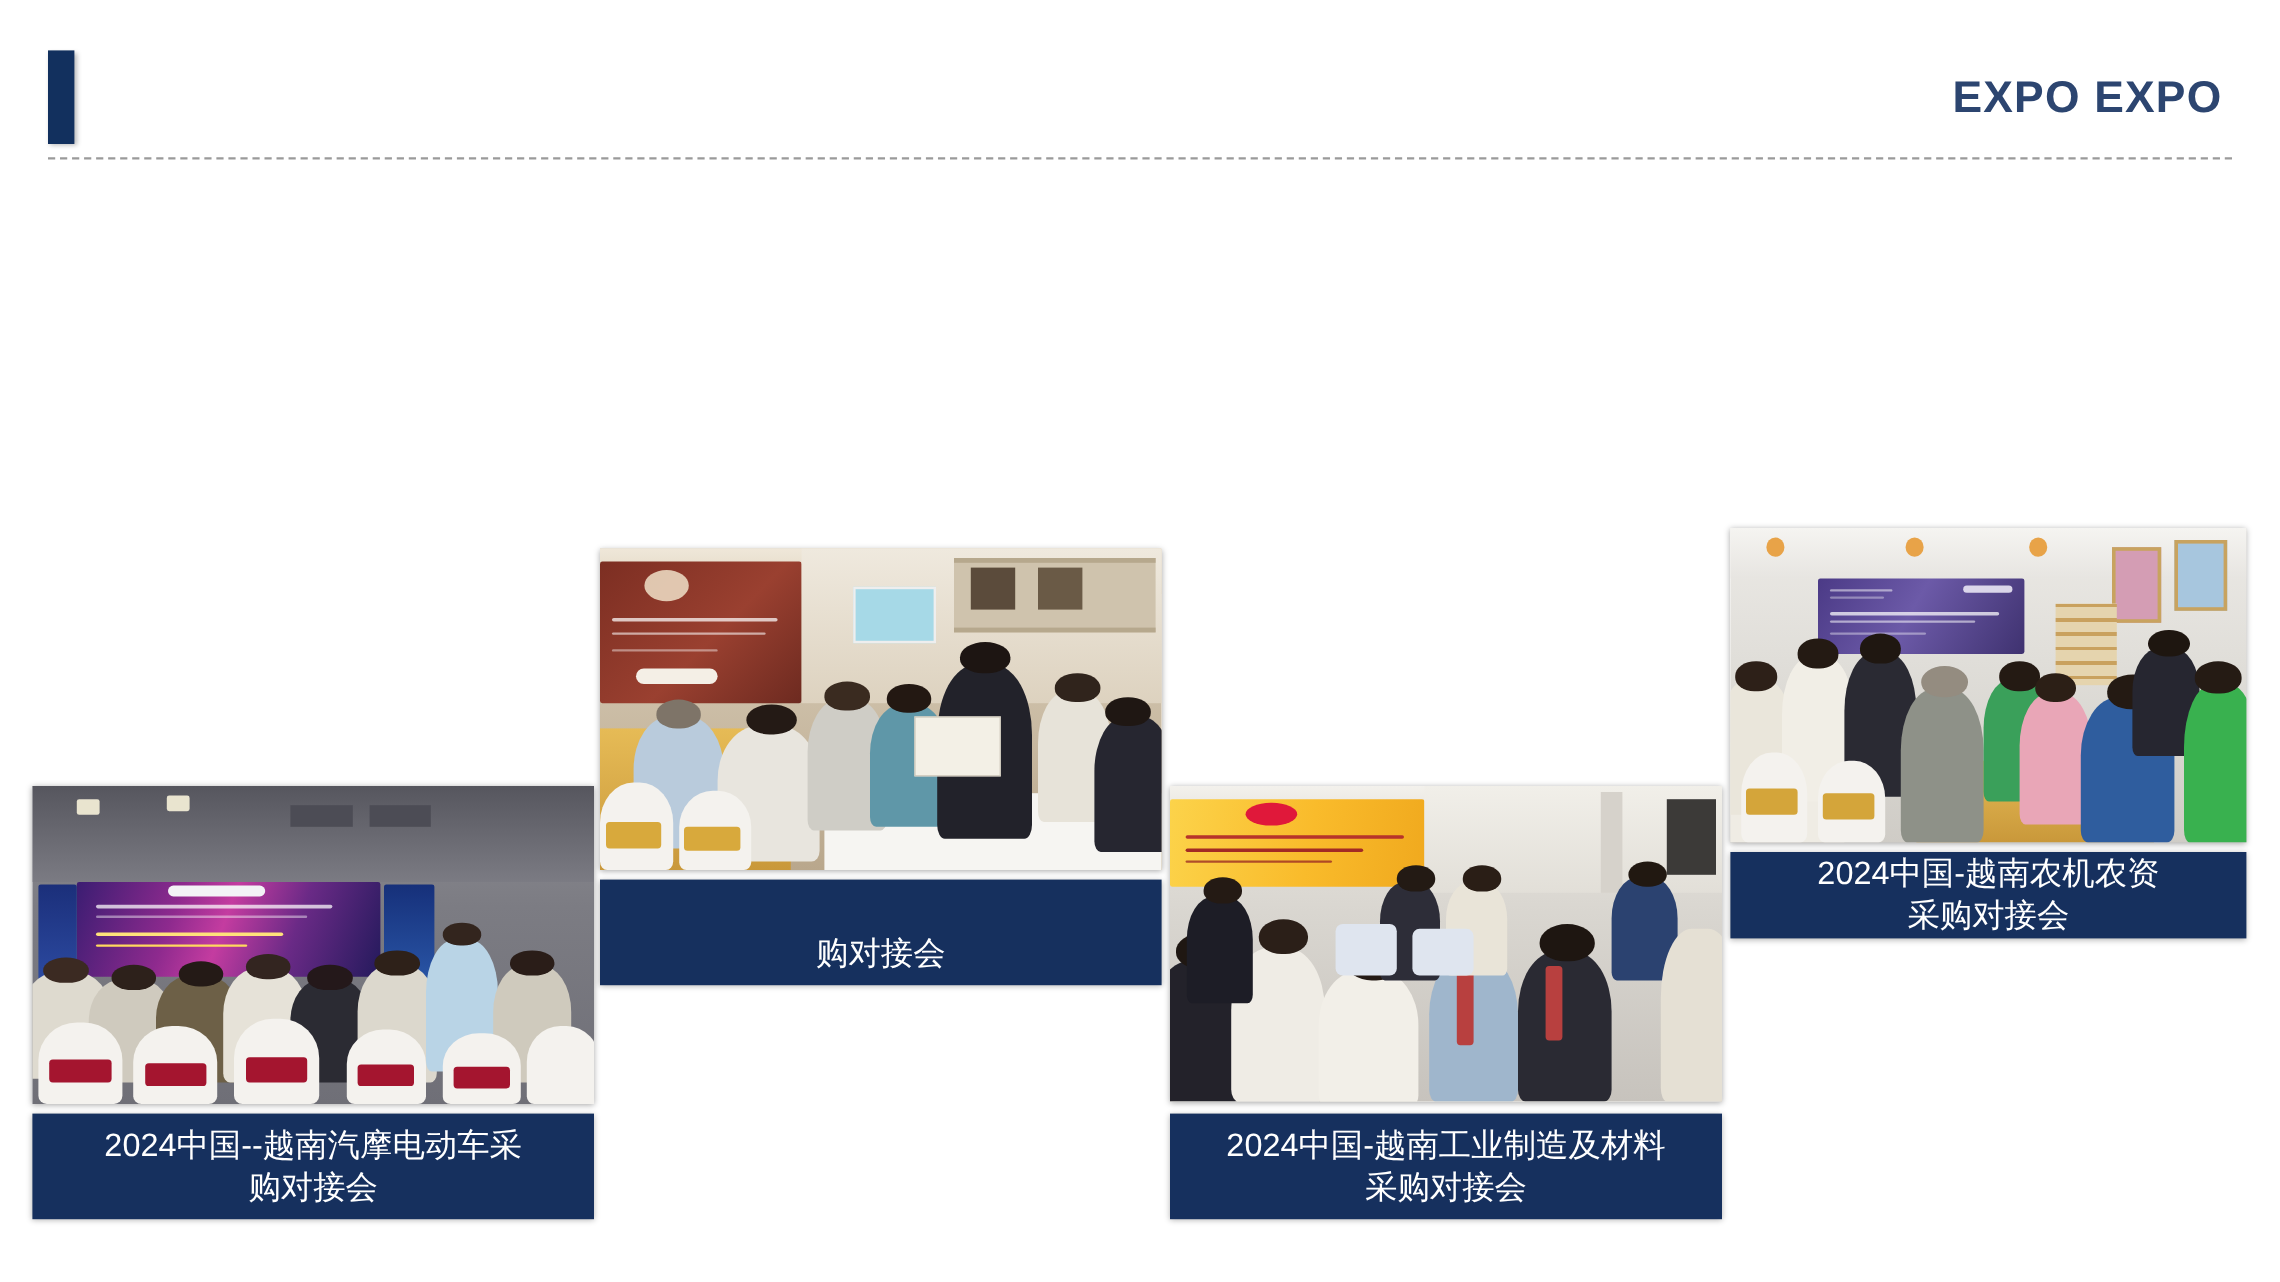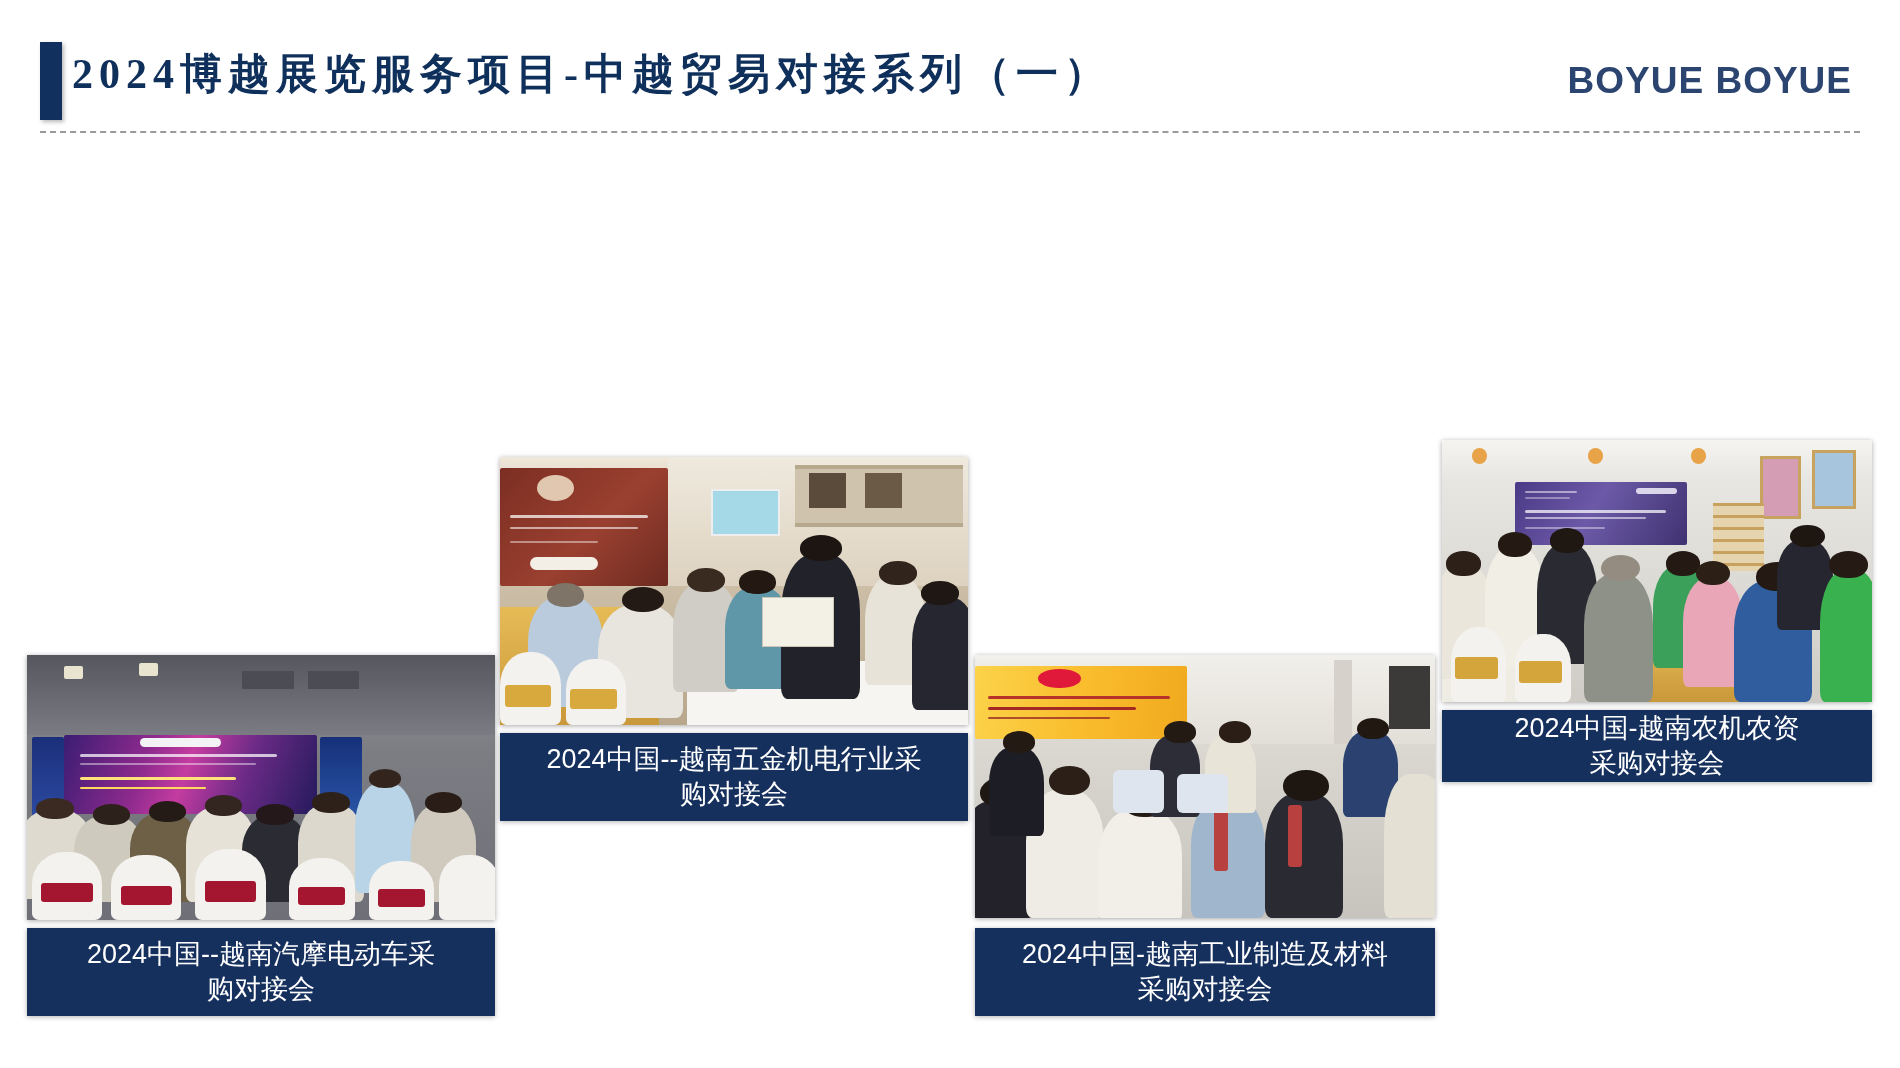--- a/index.html
+++ b/index.html
@@ -87,22 +87,21 @@
   .table-gold{position:absolute;background:linear-gradient(#e6bb56,#c9983a);}
   .table-white{position:absolute;background:#f6f5f2;}
 </style>
 </head>
 <body>
 
 <div class="slide">
 
   <div class="header">
     <div class="accent-bar"></div>
-    <div class="slide-title">2024博越展览服务项目-中越贸易对接系列（一）</div>
-    <div class="brand">BOYUE BOYUE</div>
+    <div class="brand">EXPO EXPO</div>
     <div class="header-rule"></div>
   </div>
 
 
   <div class="paragraph">
     <br>
     <br>
   </div>
 
 
@@ -204,21 +203,21 @@
         <div class="head" style="left:90%;top:21%;width:8%;height:13%;background:#1f1713;"></div>
         <div class="chair" style="left:0%;bottom:0;width:13%;height:40%;"></div>
         <div class="sash" style="left:1%;bottom:10%;width:10%;height:12%;background:#d8a93c;"></div>
         <div class="chair" style="left:14%;bottom:0;width:13%;height:36%;"></div>
         <div class="sash" style="left:15%;bottom:9%;width:10%;height:11%;background:#d8a93c;"></div>
       </div>
     </div>
   </div>
   <div class="caption" style="left:500px;top:733px;width:468px;height:88px;">
     <span>
-      <span>2024中国--越南五金机电行业采</span><br>
+      <br>
       <span>购对接会</span>
     </span>
   </div>
 
   <div class="card" style="left:975px;top:655px;width:460px;height:263px;">
     <div class="photo" style="background:linear-gradient(#e9e6e0 0%,#d9d6d0 40%,#c7c3bd 100%);">
       <div class="ceiling" style="height:12%;background:linear-gradient(#f3f1ec,#e4e1da);"></div>
 
       <div class="banner" style="left:0;top:4%;width:46%;height:28%;background:linear-gradient(100deg,#fcd34a 0%,#f9bb2b 55%,#f0a91e 100%);">
         <div style="position:absolute;left:30%;top:5%;width:20%;height:26%;background:#e0183a;border-radius:50%;"></div>

